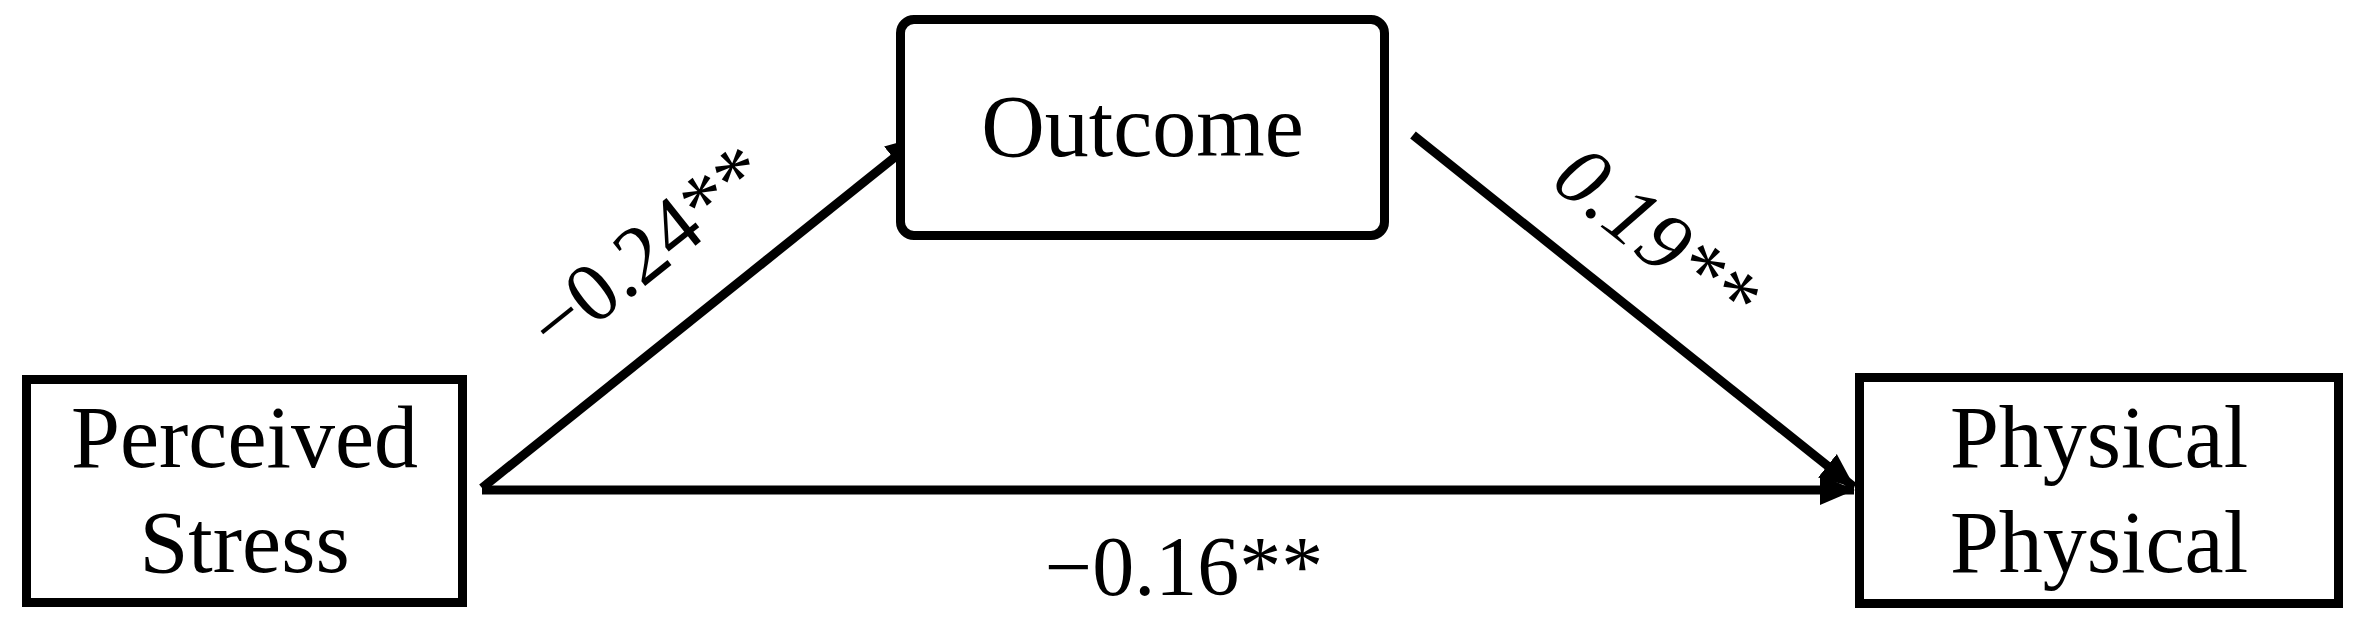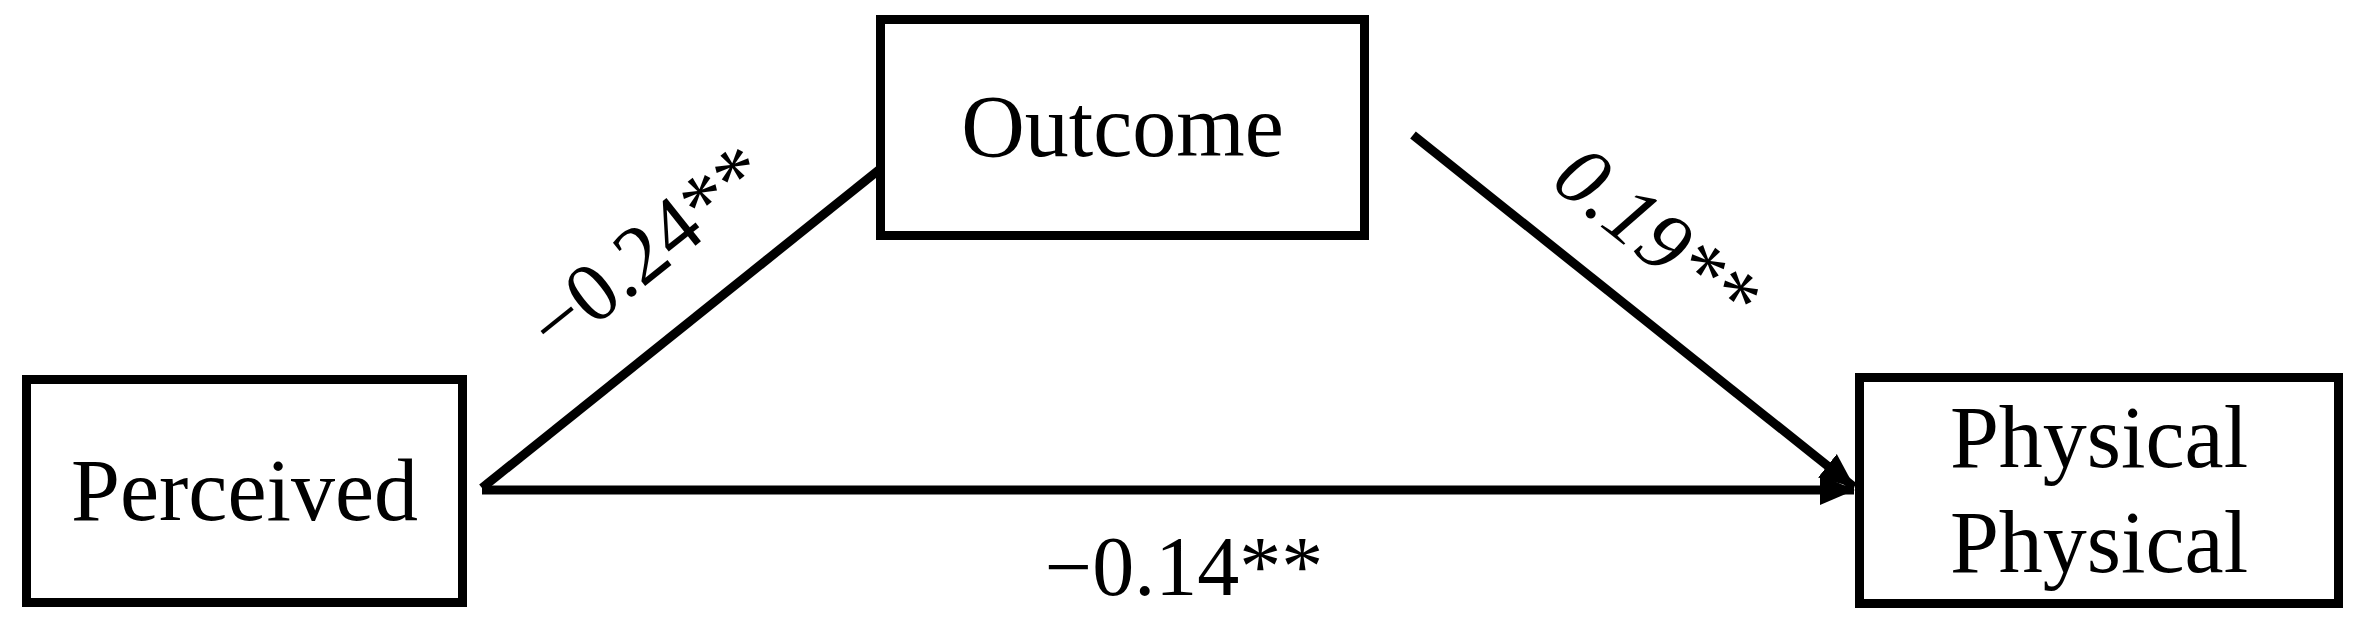--- a/index.html
+++ b/index.html
@@ -31,21 +31,21 @@
     display: flex;
     flex-direction: column;
     align-items: center;
     justify-content: center;
     text-align: center;
     font-size: 88px;
     line-height: 1.19;
     white-space: nowrap;
   }
   #node-predictor { left: 22px;   top: 375px; width: 445px; height: 232px; }
-  #node-mediator  { left: 876px;  top: 15px;  width: 493px; height: 225px; }
+  #node-mediator  { left: 896px;  top: 15px;  width: 493px; height: 225px; border-radius: 18px; }
   #node-outcome   { left: 1855px; top: 373px; width: 488px; height: 235px; }
   .coef {
     position: absolute;
     font-size: 84px;
     white-space: nowrap;
   }
   #coef-a {
     left: 647px;
     top: 248px;
     transform: translate(-50%, -50%) rotate(-38.6deg);
@@ -73,30 +73,31 @@
         <path d="M0,2 L35,17 L0,32 Z" fill="#000000"></path>
       </marker>
     </defs>
     <line x1="482" y1="488" x2="920" y2="137" stroke="#000000" stroke-width="9" marker-end="url(#arrowhead)"></line>
     <line x1="1413" y1="135" x2="1854" y2="487" stroke="#000000" stroke-width="9" marker-end="url(#arrowhead)"></line>
     <line x1="482" y1="490" x2="1854" y2="490" stroke="#000000" stroke-width="9" marker-end="url(#arrowhead)"></line>
   </svg>
 
   <div class="node" id="node-predictor">
     <span>Perceived</span>
+    <span>Stress</span>
   </div>
 
   <div class="node" id="node-mediator">
     <span>Outcome</span>
   </div>
 
   <div class="node" id="node-outcome">
     <span>Physical</span>
     <span>Physical</span>
   </div>
 
   <div class="coef" id="coef-a">−0.24**</div>
 
   <div class="coef" id="coef-b">0.19**</div>
 
-  <div class="coef" id="coef-c">−0.14**</div>
+  <div class="coef" id="coef-c">−0.16**</div>
 
 </div>
 
 </body></html>

